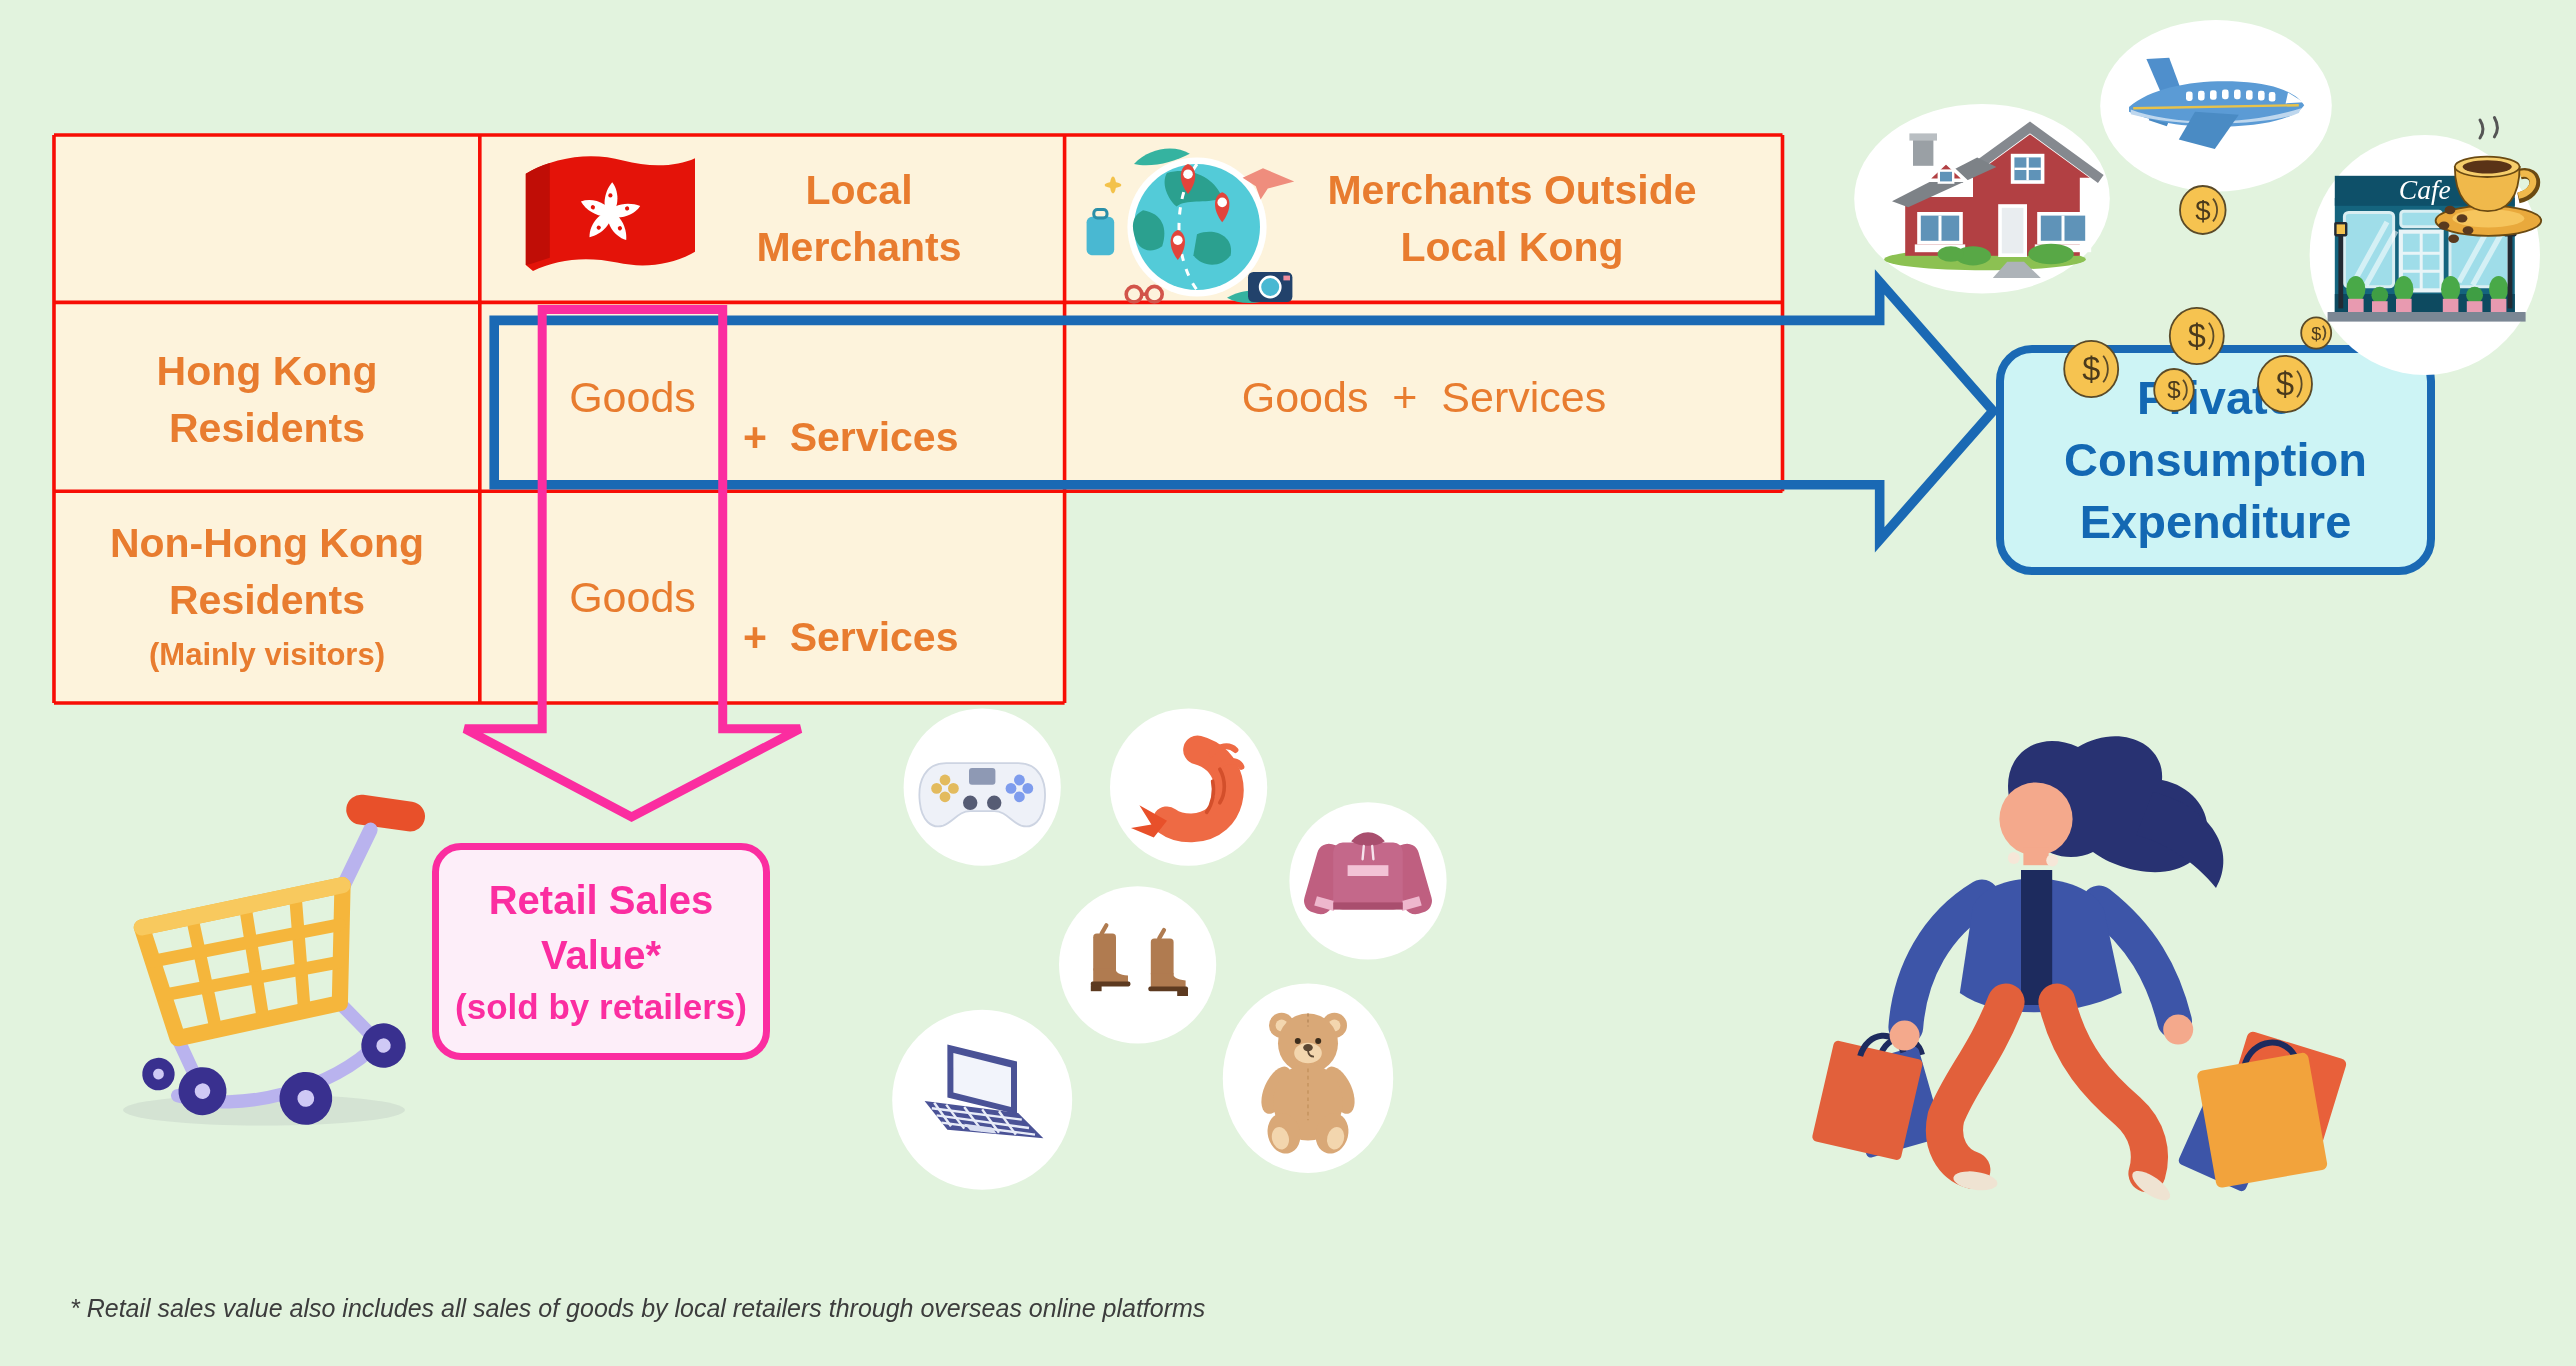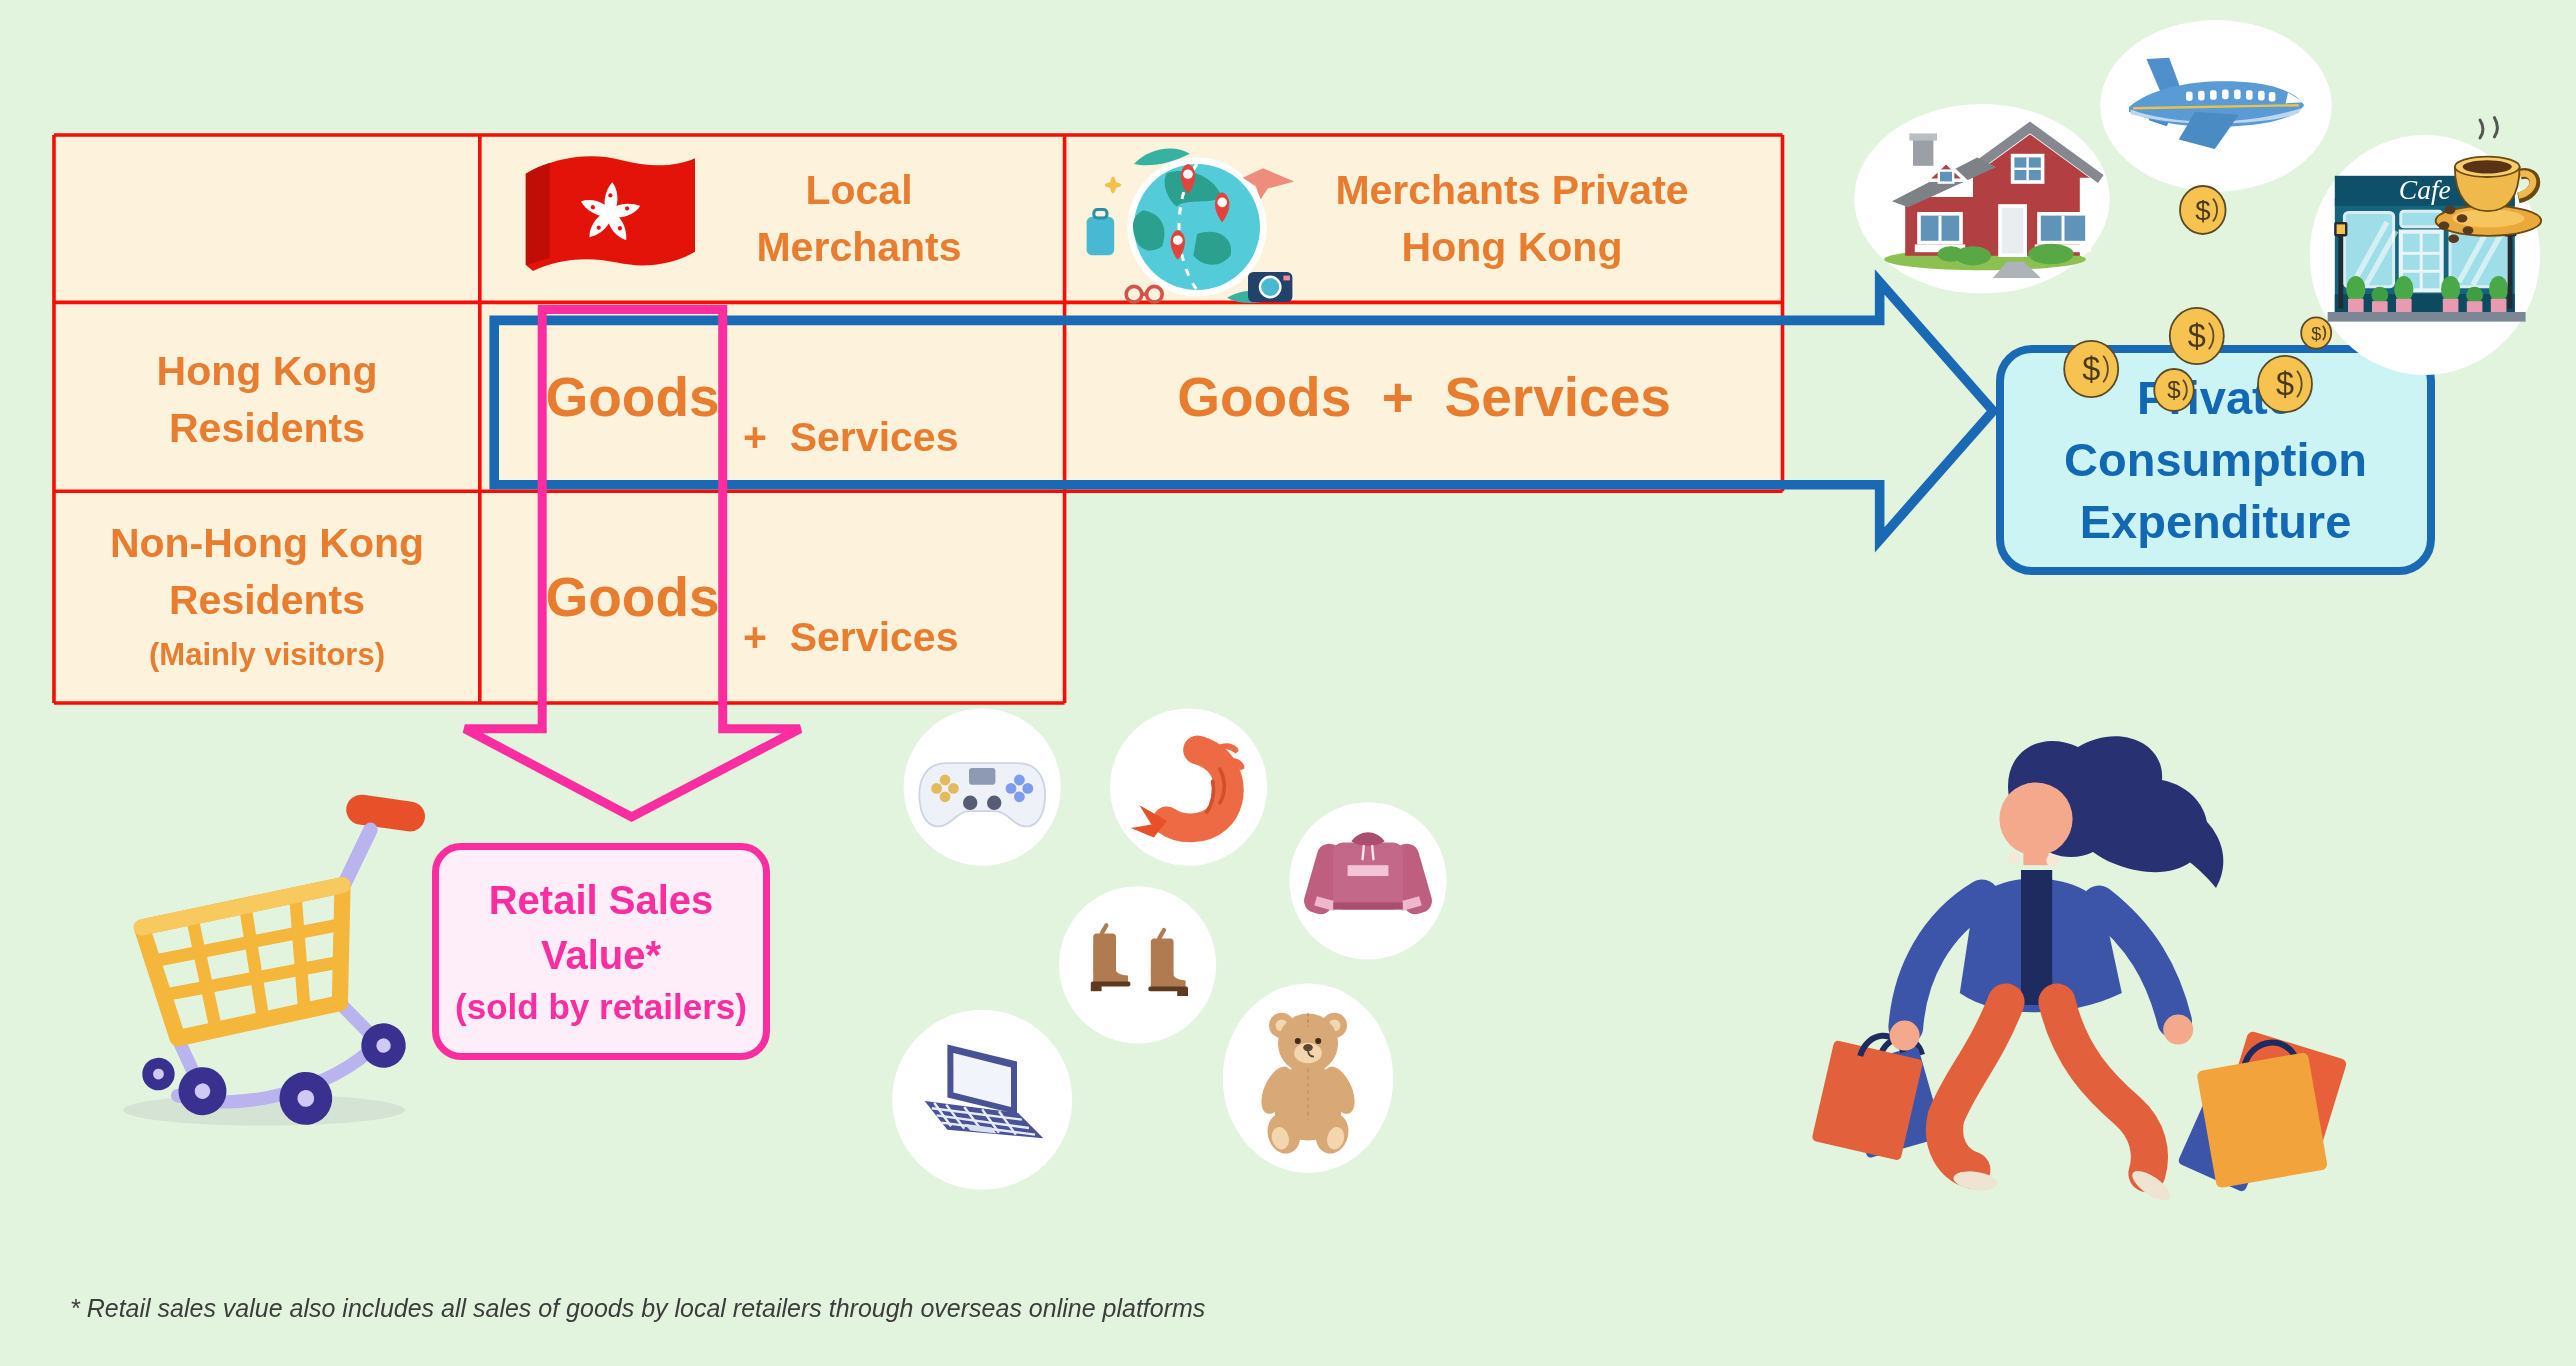--- a/index.html
+++ b/index.html
@@ -1,21 +1,21 @@
 <!DOCTYPE html>
 <html style="font-size:9.6px"><head>
 <meta charset="utf-8">
 <style>
   html,body{margin:0;padding:0;}
   .canvas{position:relative;width:2576px;height:1367px;background:#e2f3de;overflow:hidden;
           font-family:"Liberation Sans",sans-serif;}
   .cell{position:absolute;background:#fdf3dc;}
   .otext{position:absolute;color:#e87c2f;font-weight:bold;font-size:41px;line-height:57px;
          text-align:center;white-space:pre-wrap;}
-  .goods{position:absolute;color:#e87c2f;font-weight:bold;font-size:55px;line-height:40px;
+  .goods{position:absolute;color:#e87c2f;font-weight:normal;font-size:43px;line-height:40px;
          text-align:center;white-space:pre;}
   .services{position:absolute;color:#e87c2f;font-weight:bold;font-size:41px;line-height:40px;
          text-align:left;white-space:pre;margin-top:40px;}
   .sublabel{position:absolute;color:#e87c2f;font-weight:bold;font-size:31px;text-align:center;}
   .pce-box{position:absolute;left:1996px;top:345px;width:439px;height:230px;background:#cdf4f5;
            border:8.4px solid #1a69b4;border-radius:36px;box-sizing:border-box;
            display:flex;flex-direction:column;justify-content:center;align-items:center;}
   .pce-line{color:#1368b3;font-weight:bold;font-size:47px;line-height:62px;}
   .retail-box{position:absolute;left:432px;top:843px;width:338px;height:217px;background:#fdeef9;
            border:7.8px solid #fb2da0;border-radius:29px;box-sizing:border-box;
@@ -49,21 +49,21 @@
       <line x1="90" y1="225" x2="90" y2="1172"></line>
       <line x1="800" y1="225" x2="800" y2="1172"></line>
       <line x1="1775" y1="225" x2="1775" y2="1172"></line>
       <line x1="2972" y1="225" x2="2972" y2="819"></line>
     </g>
     <polygon points="824,534 3134,534 3134,470 3323,685 3134,900 3134,808 824,808" fill="none" stroke="#1a69b4" stroke-width="16" stroke-linejoin="miter"></polygon>
     <polygon points="904,516 1205,516 1205,1215 1334,1215 1053,1362 775,1215 904,1215" fill="none" stroke="#fb2da0" stroke-width="15" stroke-linejoin="miter"></polygon>
   </svg>
 
   <div class="otext" style="left:727px;top:162px;width:264px;">Local Merchants</div>
-  <div class="otext" style="left:1284px;top:162px;width:456px;">Merchants Private Hong Kong</div>
+  <div class="otext" style="left:1284px;top:162px;width:456px;">Merchants Outside Local Kong</div>
   <div class="otext" style="left:84px;top:343px;width:366px;">Hong Kong Residents</div>
   <div class="otext" style="left:84px;top:515px;width:366px;">Non-Hong Kong Residents</div>
   <div class="sublabel" style="left:84px;top:637px;width:366px;">(Mainly visitors)</div>
   <div class="goods" style="left:542px;top:377px;width:181px;">Goods</div>
   <div class="services" style="left:743px;top:377px;width:324px;">+  Services</div>
   <div class="goods" style="left:1065px;top:377px;width:718px;">Goods  +  Services</div>
   <div class="goods" style="left:542px;top:577px;width:181px;">Goods</div>
   <div class="services" style="left:743px;top:577px;width:324px;">+  Services</div>
 
   <svg style="left:515px;top:151px;" width="192" height="144" viewBox="0 0 320 240">

